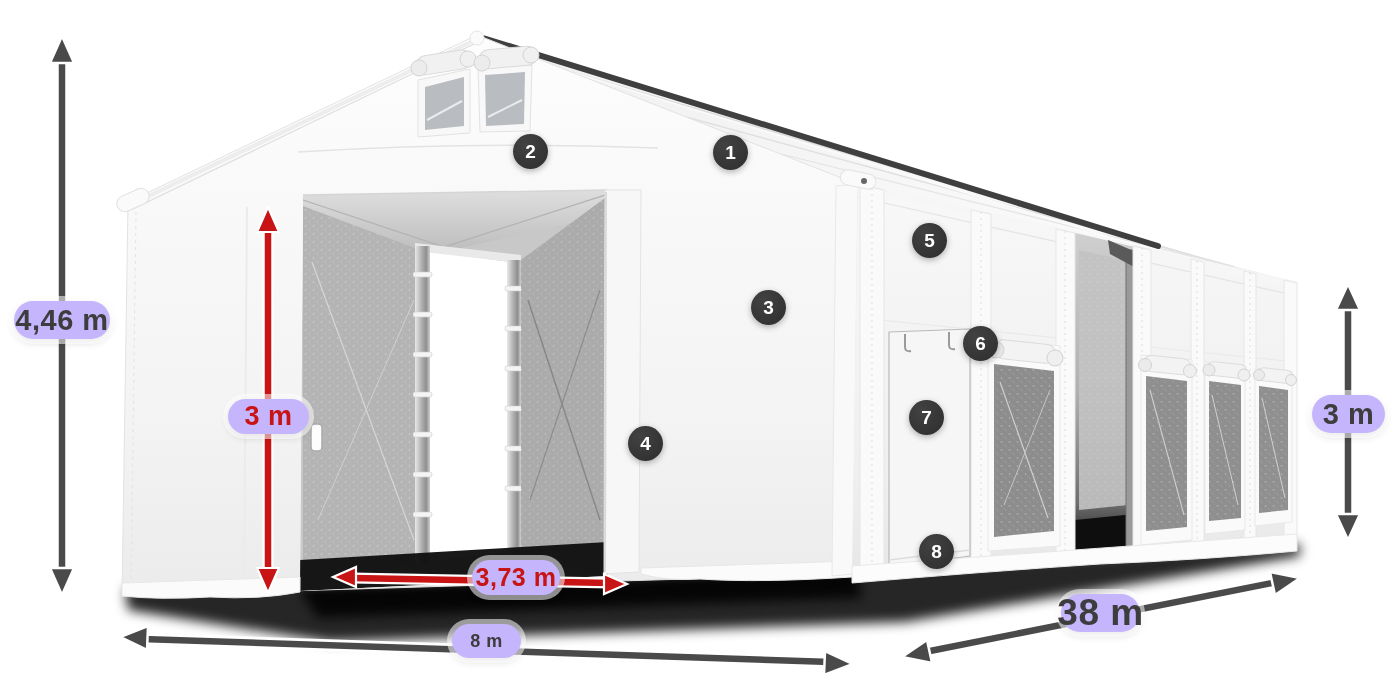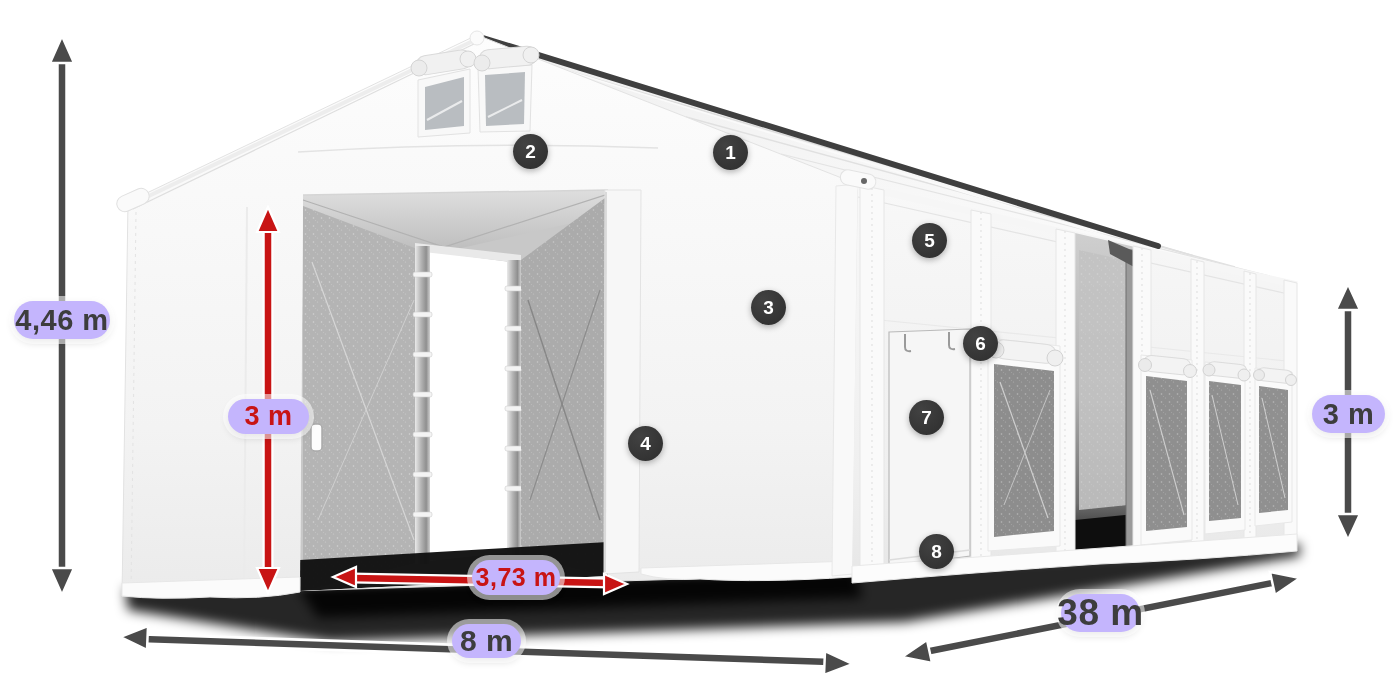--- a/index.html
+++ b/index.html
@@ -12,21 +12,21 @@
   .pill{
     position:absolute;display:flex;align-items:center;justify-content:center;
     background:#c4b5fd;border-radius:20px;font-weight:700;color:#3d3d3d;
     box-shadow:0 0 0 5px rgba(255,255,255,.55), 0 3px 8px rgba(0,0,0,.18);
     white-space:nowrap;z-index:5;letter-spacing:.5px;
   }
   .pill.red{color:#c81414;}
   .pill-th{left:14px;  top:301px; width:96px; height:38px; font-size:29px;}
   .pill-dh{left:228px; top:399px; width:81px; height:35px; font-size:27px;}
   .pill-dw{left:436px; top:560px; width:88px; height:35px; font-size:25px;margin-left:36px;}
-  .pill-w {left:452px; top:624px; width:69px; height:34px; font-size:30px;}
+  .pill-w {left:452px; top:624px; width:69px; height:34px; font-size:18px;}
   .pill-l {left:1061px;top:594px; width:79px; height:38px; font-size:37px;}
   .pill-sh{left:1312px;top:395px; width:73px; height:38px; font-size:29px;}
   
   .badge{
     position:absolute;width:35px;height:35px;border-radius:50%;
     background:radial-gradient(circle at 35% 30%, #424242, #2d2d2d);
     color:#ffffff;display:flex;align-items:center;justify-content:center;
     font-weight:700;font-size:19px;z-index:6;
     box-shadow:0 2px 6px rgba(0,0,0,.30);
   }

